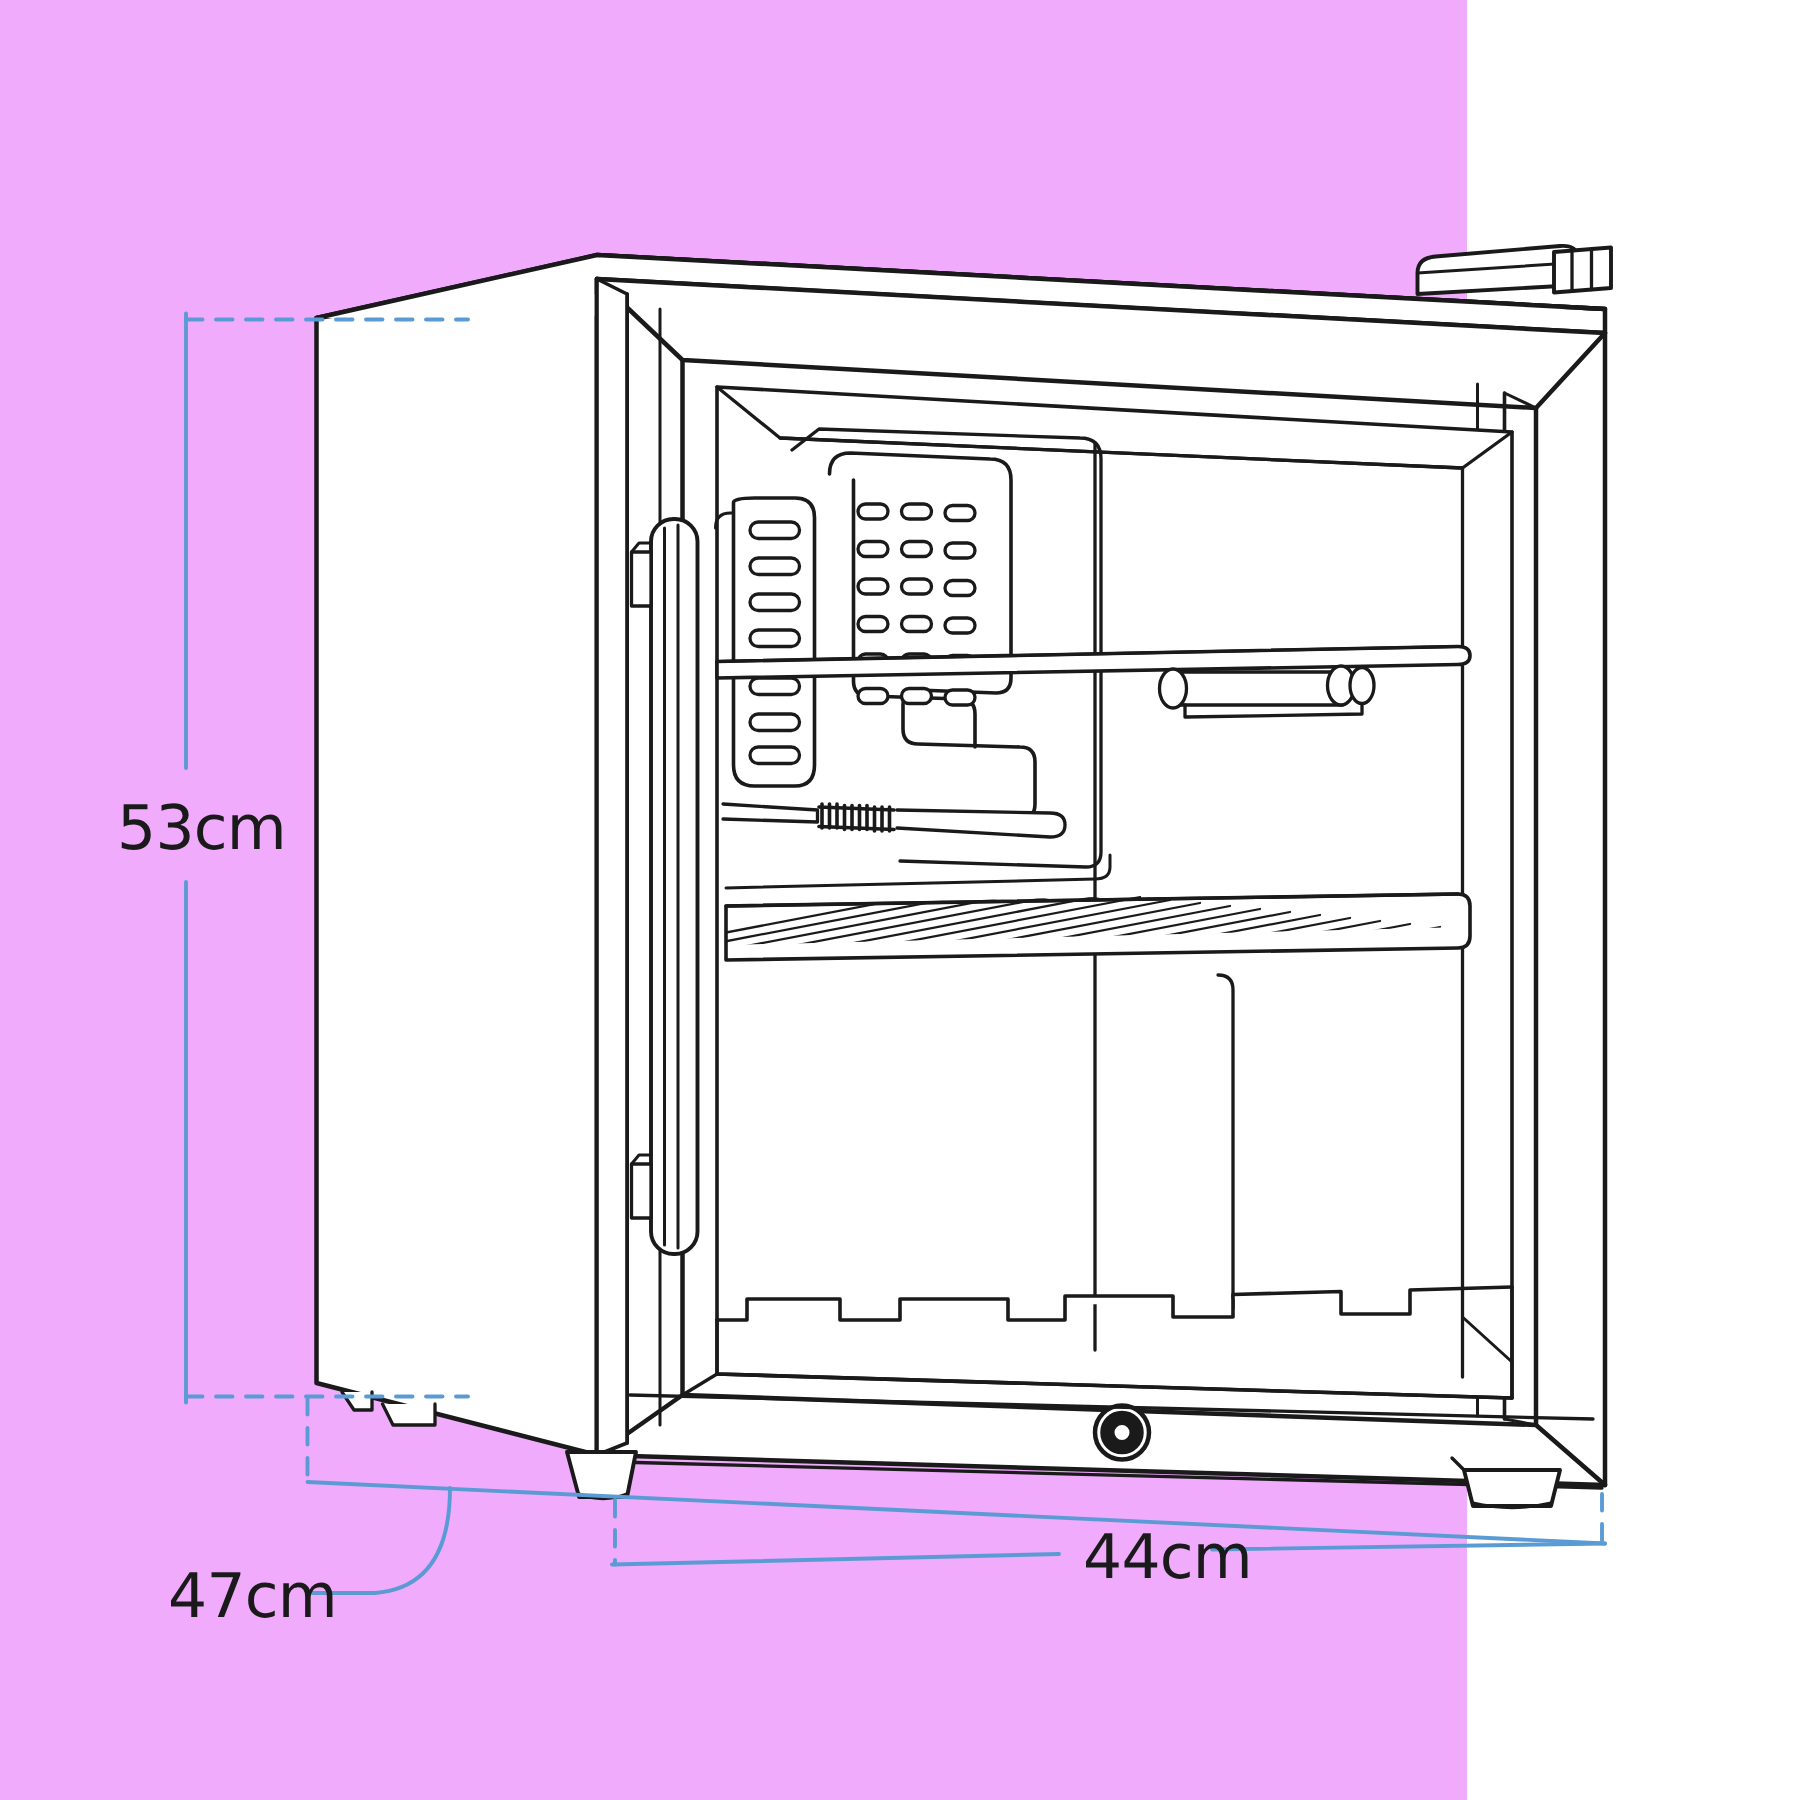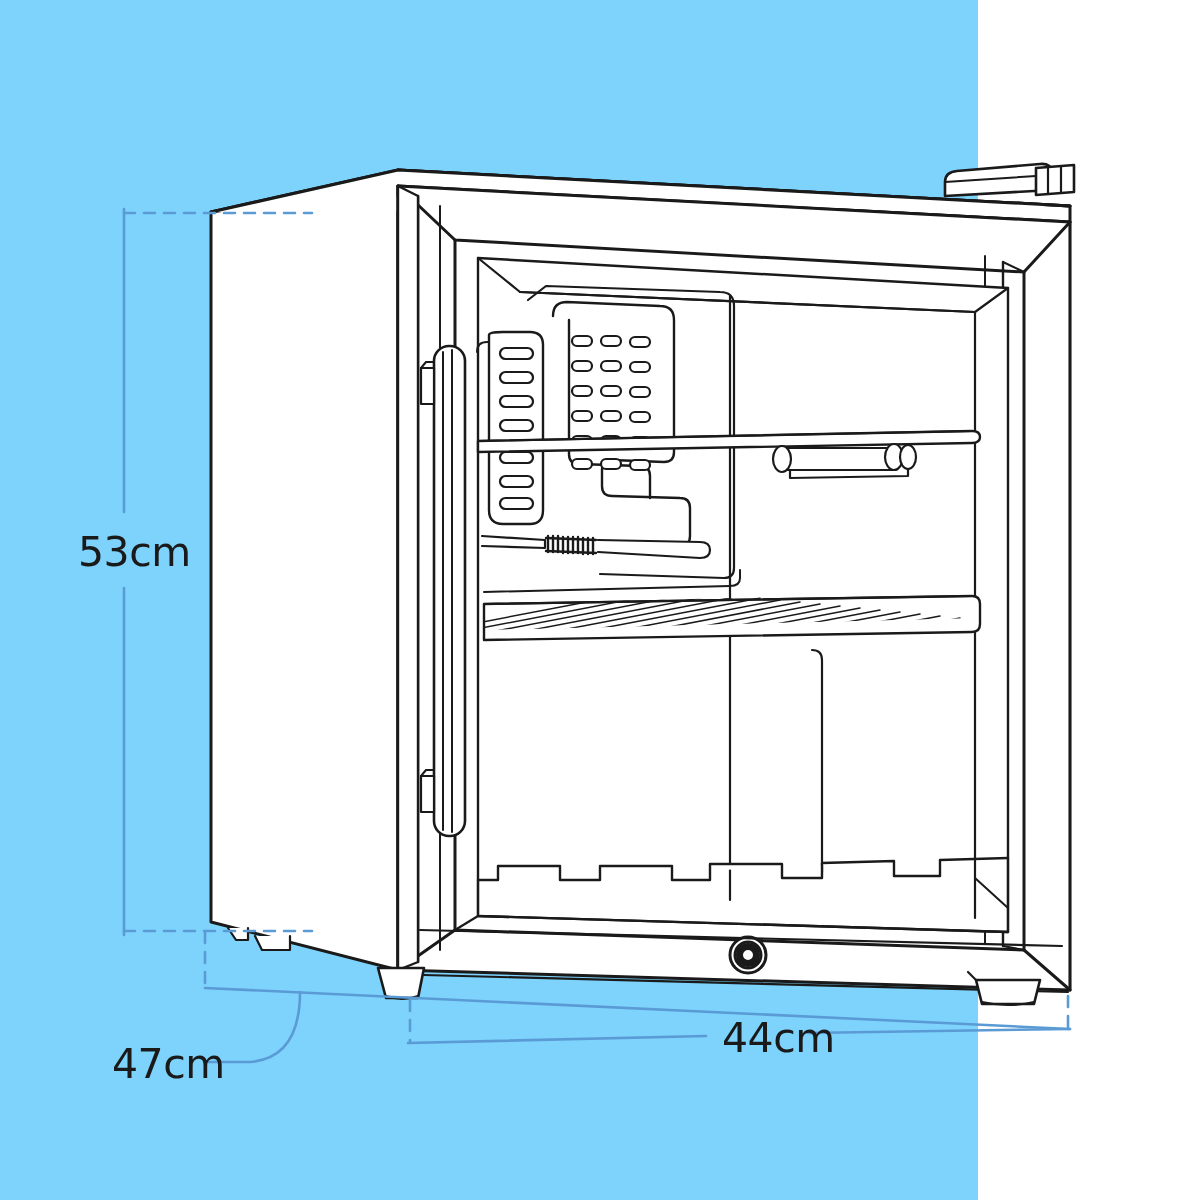--- a/index.html
+++ b/index.html
@@ -11,21 +11,21 @@
   body {
     width: 1200px;
     height: 1200px;
     font-family: "Liberation Sans", sans-serif;
     overflow: hidden;
   }
   #stage {
     position: relative;
     width: 978px;
     height: 1200px;
-    background: #7dd3fc;
+    background: #f0abfc;
   }
   #drawing {
     position: absolute;
     left: 0;
     top: 0;
     width: 1200px;
     height: 1200px;
     display: block;
   }
   .dim-label {

